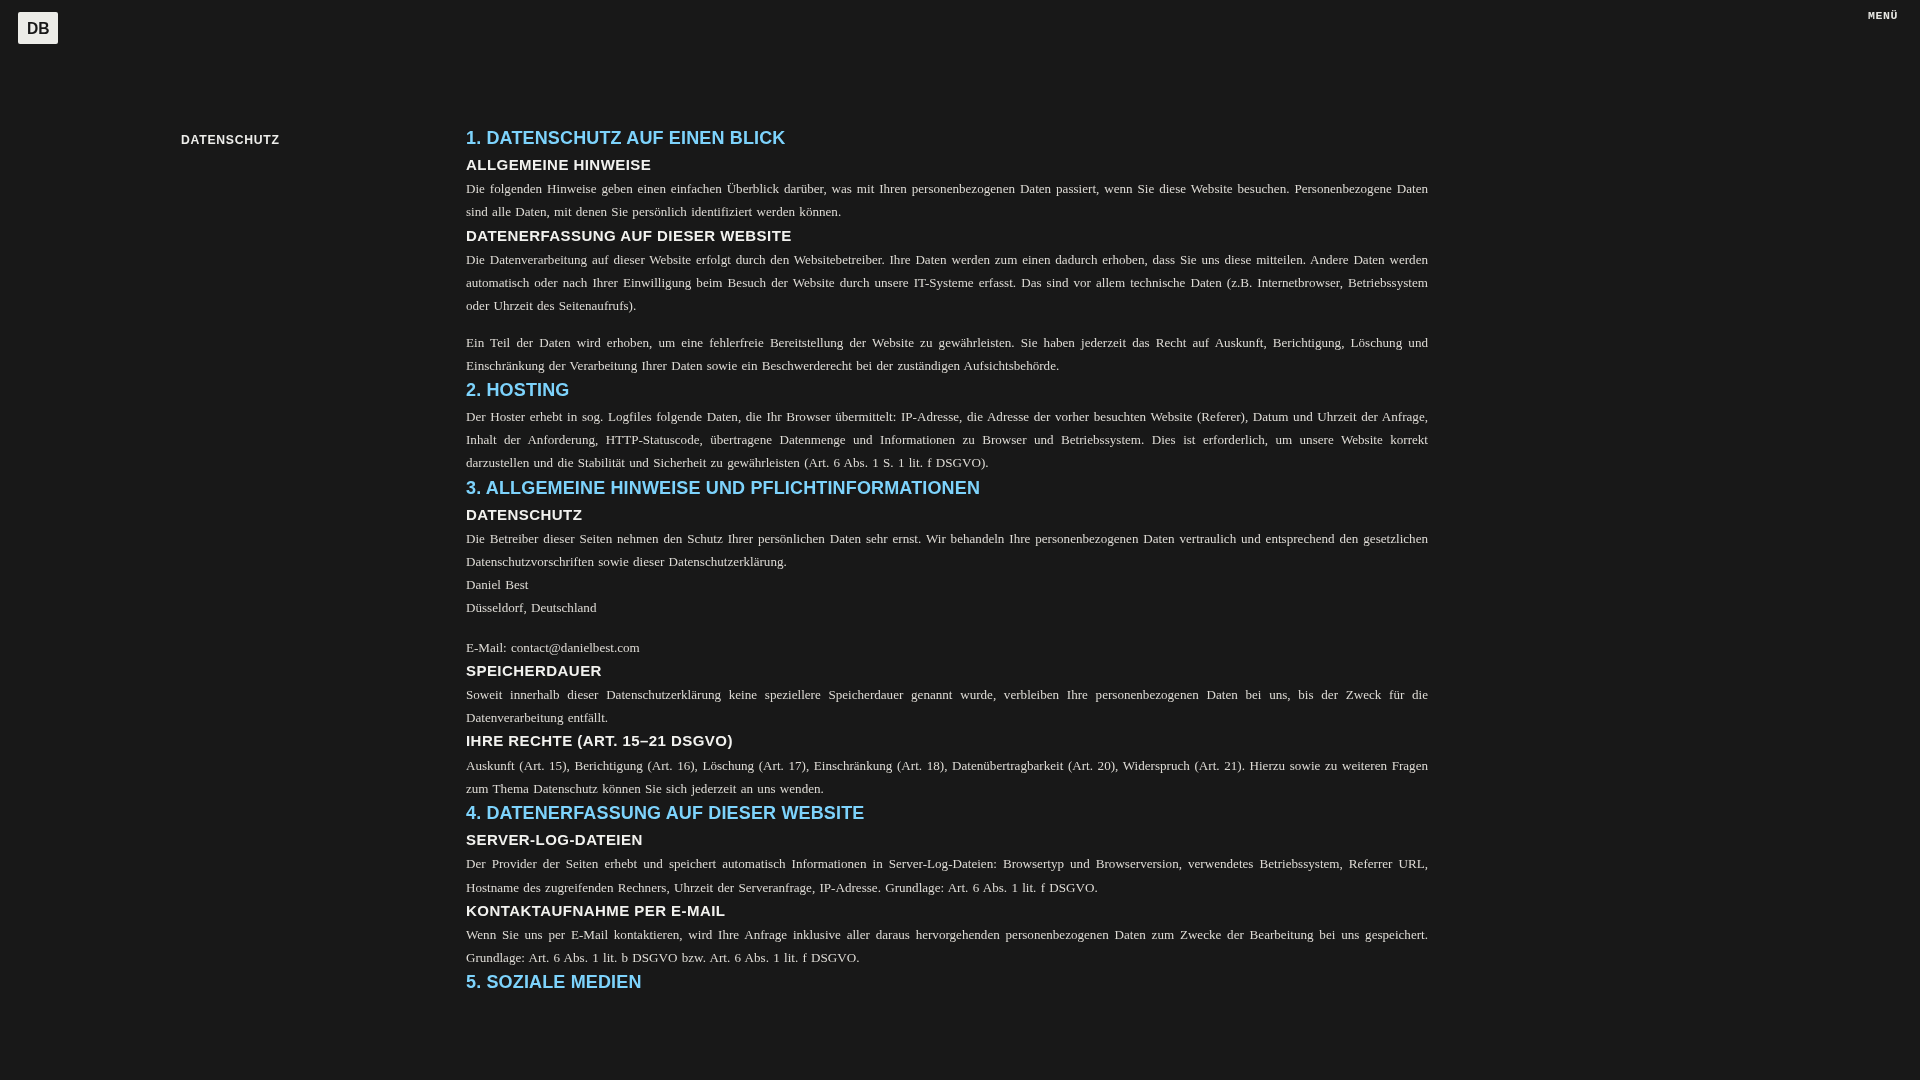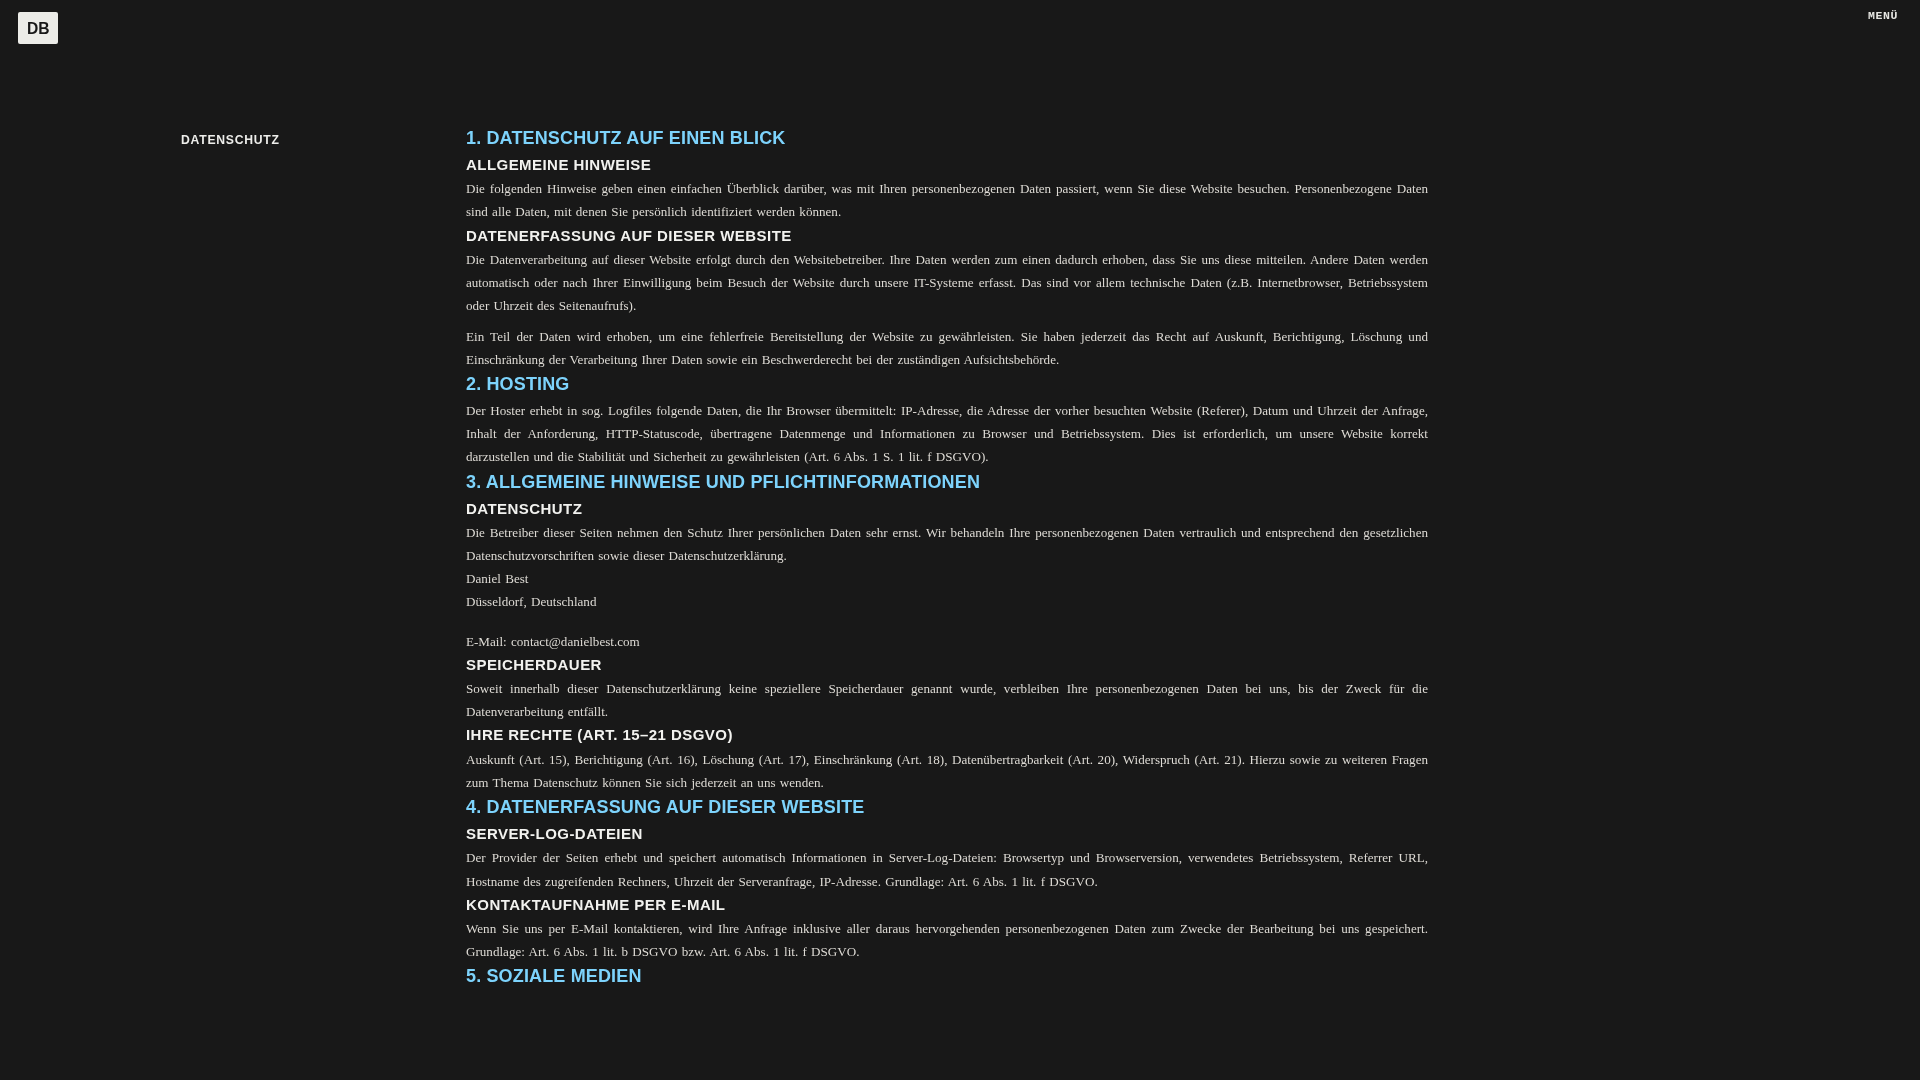--- a/index.html
+++ b/index.html
@@ -106,21 +106,21 @@
   p.body {
     font-family: Liberation Serif, serif;
     font-size: 13.1px;
     line-height: 23.2px;
     color: #dedbd5;
     margin: 0 0 0 0;
     text-align: justify;
     letter-spacing: 0px;
     word-spacing: 1px;
   }
-  p.body + p.body { margin-top: 7px; }
+  p.body + p.body { margin-top: 13px; }
   p.body.plain { text-align: left; }
   .blk { margin-bottom: 0px; }
 </style>
 </head>
 <body>
 
 <div id="page">
 
   <div class="header">
     <div class="logo">

